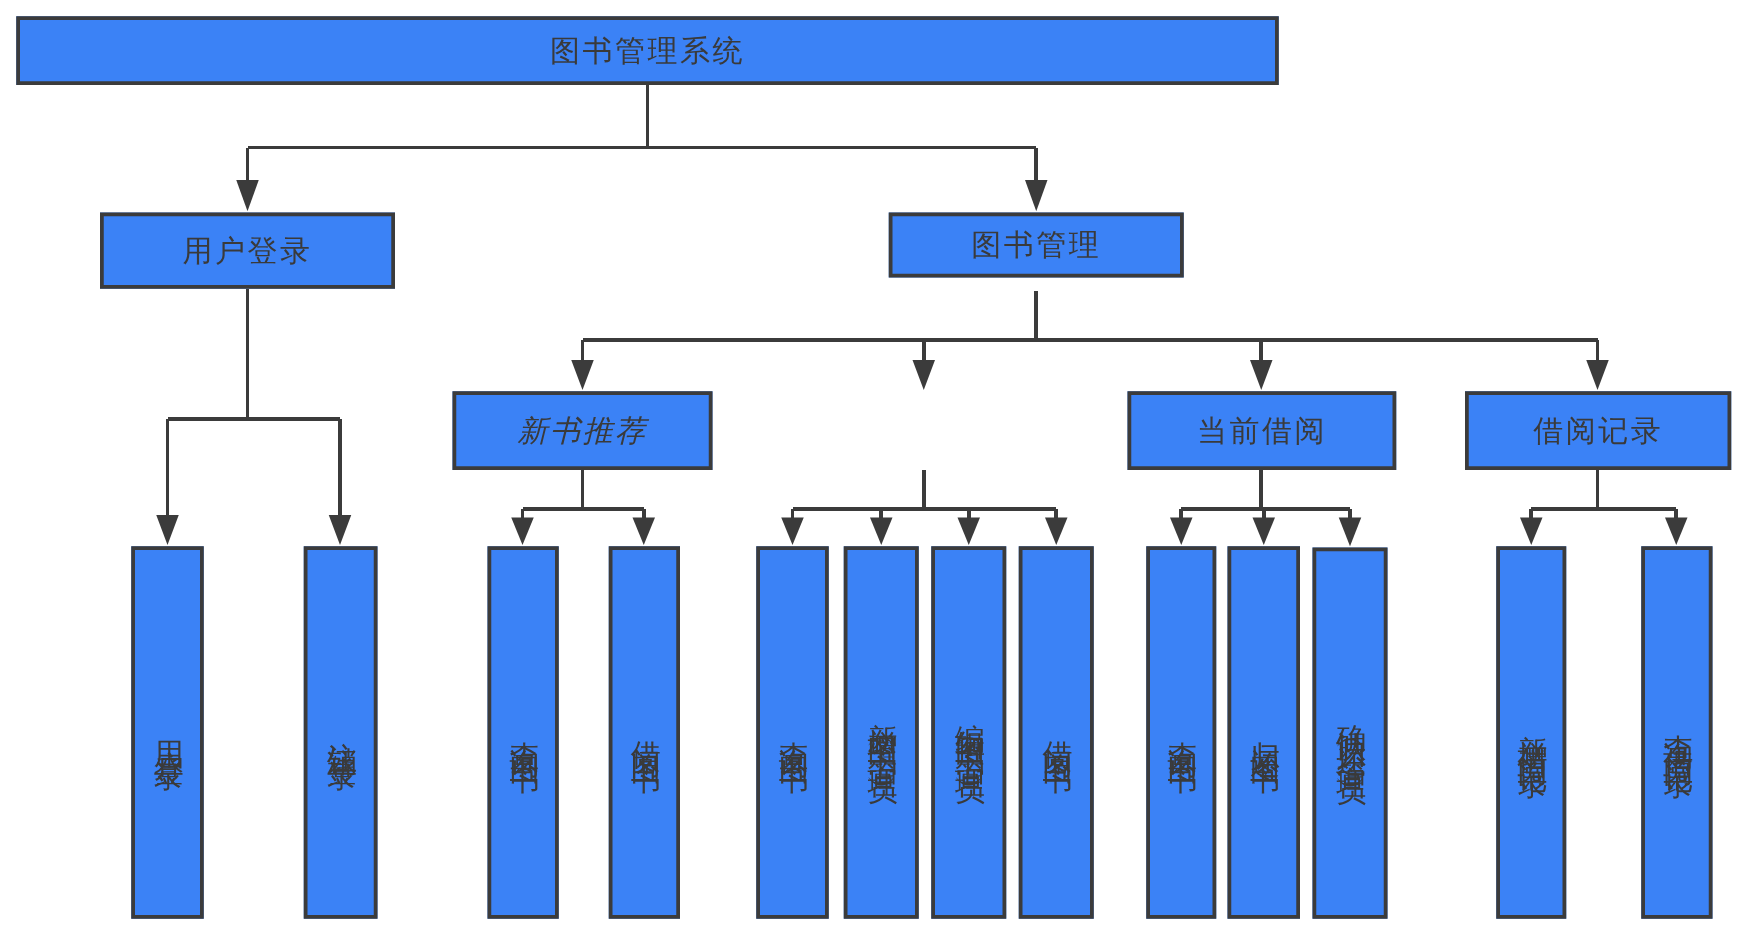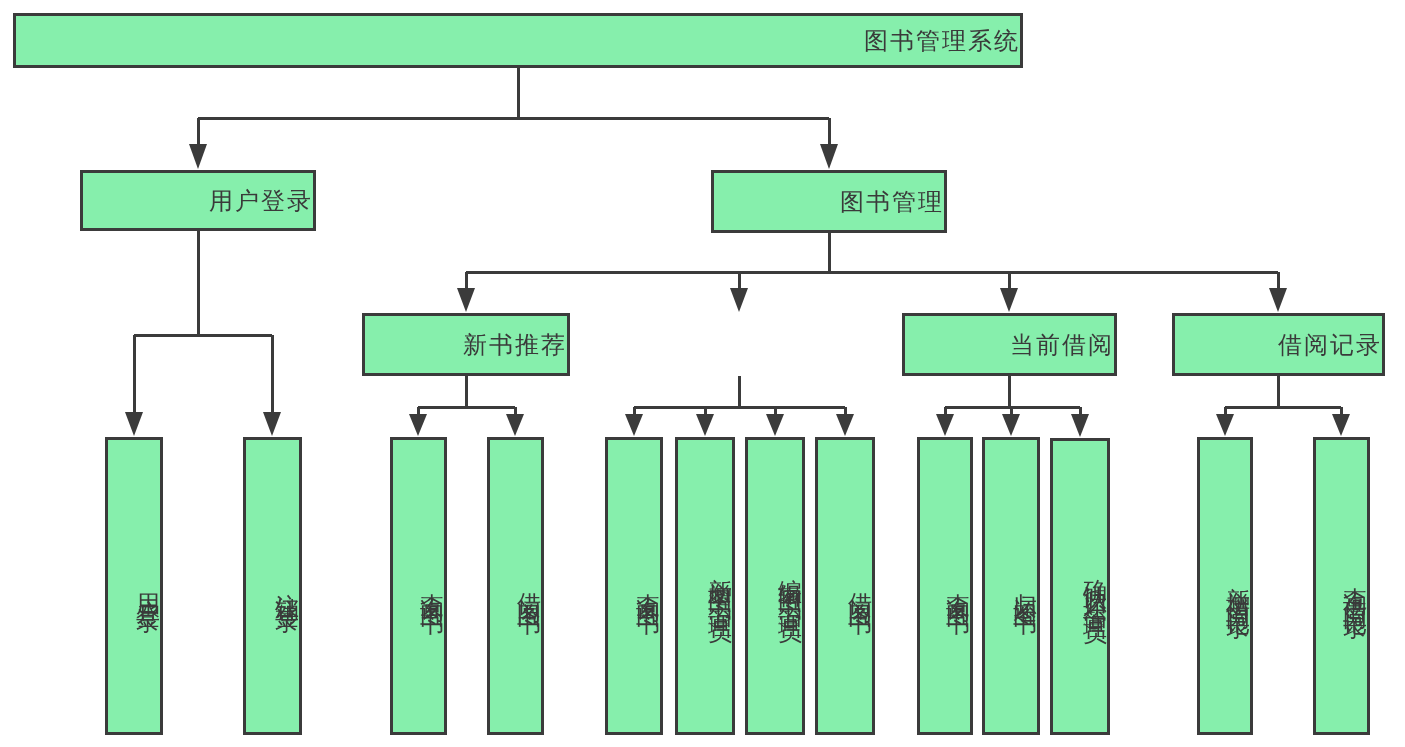--- a/index.html
+++ b/index.html
@@ -26,24 +26,24 @@
     shape-rendering: crispEdges;
   }
   svg.wires polygon {
     fill: #3b3b3b;
     stroke: none;
   }
   .box {
     position: absolute;
     box-sizing: border-box;
     border: 3px solid #3b3b3b;
-    background: #86efac;
+    background: #3b82f6;
     display: flex;
     align-items: center;
-    justify-content: flex-end;
+    justify-content: center;
   }
   .hbox span {
     font-size: 24px;
     color: #3a3a3a;
     letter-spacing: 2px;
     white-space: nowrap;
   }
   .vbox span {
     writing-mode: vertical-rl;
     text-orientation: mixed;
@@ -144,25 +144,25 @@
     </g>
   </svg>
 
   <div class="box hbox" style="left:13px; top:13px; width:1010px; height:55px;">
     <span>图书管理系统</span>
   </div>
 
   <div class="box hbox" style="left:80px; top:170px; width:236px; height:61px;">
     <span>用户登录</span>
   </div>
-  <div class="box hbox" style="left:711px; top:170px; width:236px; height:63px;">
+  <div class="box hbox" style="left:711px; top:170px; width:236px; height:52px;">
     <span>图书管理</span>
   </div>
 
-  <div class="box hbox" style="left:362px; top:313px; width:208px; height:63px;">
+  <div class="box hbox" style="left:362px; top:313px; width:208px; height:63px;font-style:italic;">
     <span>新书推荐</span>
   </div>
   <div class="box hbox" style="left:902px; top:313px; width:215px; height:63px;">
     <span>当前借阅</span>
   </div>
   <div class="box hbox" style="left:1172px; top:313px; width:213px; height:63px;">
     <span>借阅记录</span>
   </div>
 
   <div class="box vbox" style="left:105px; top:437px; width:58px; height:298px;">

